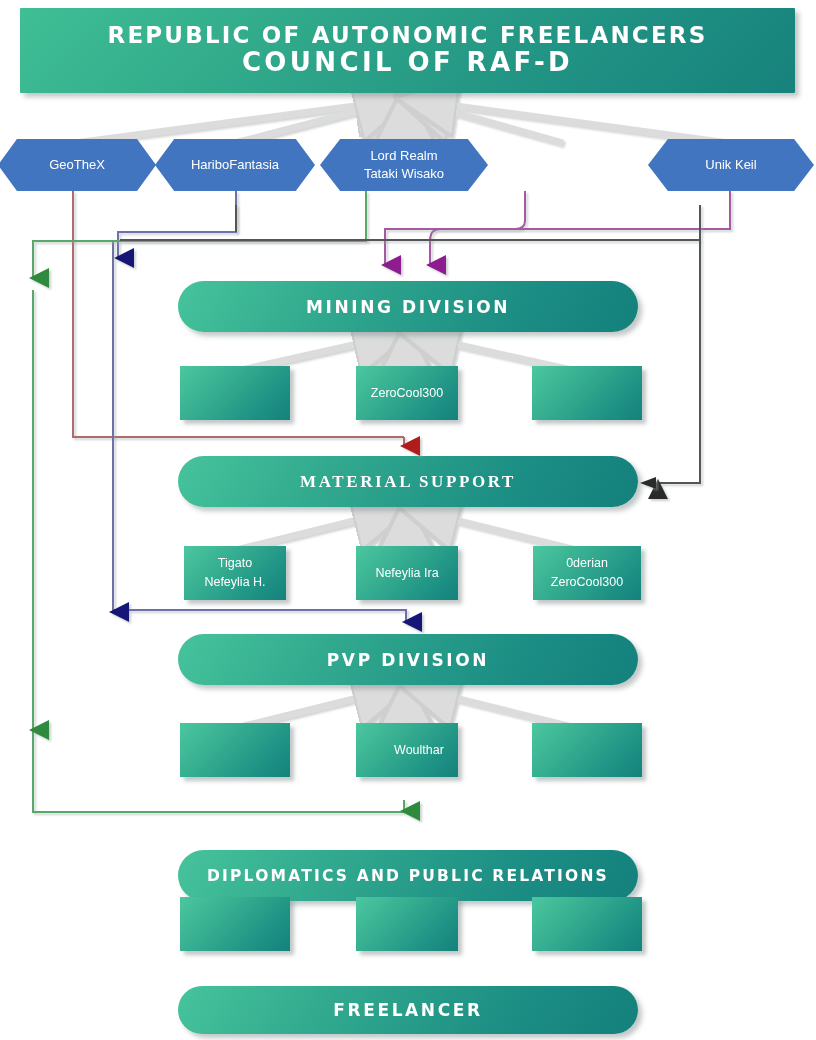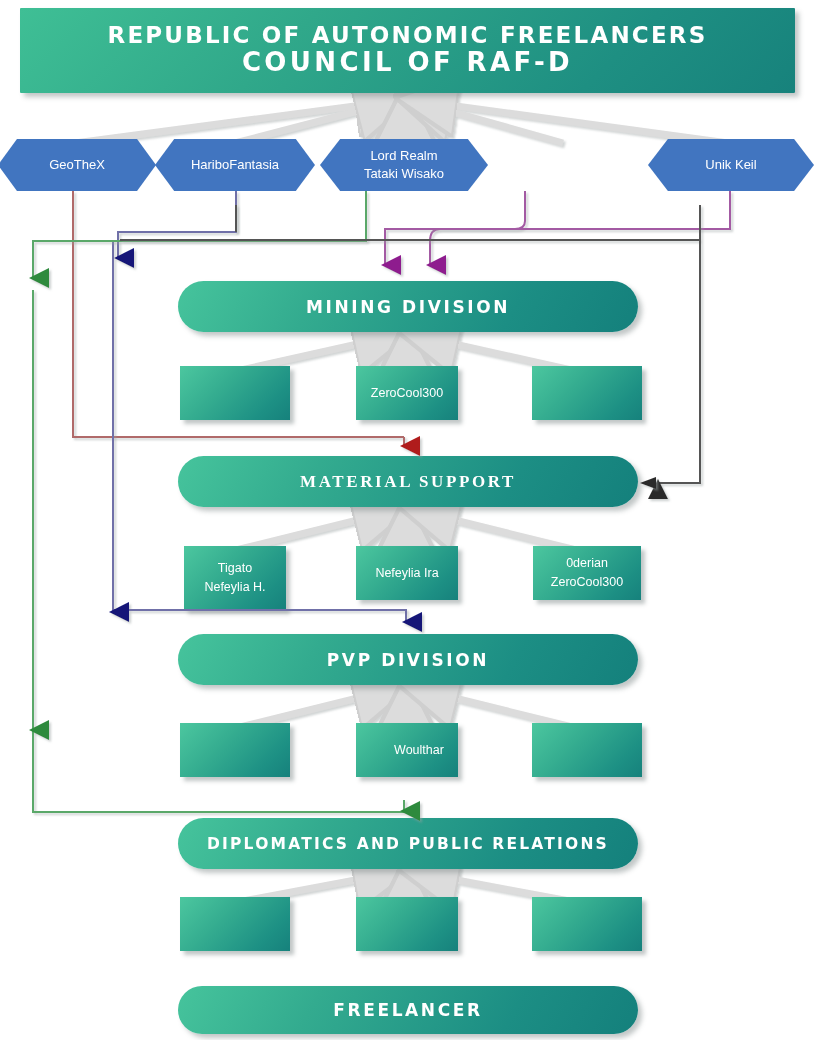--- a/index.html
+++ b/index.html
@@ -32,21 +32,21 @@
   .hex span{display:block;}
 
   
   .pill{
     background:linear-gradient(120deg,#46c49c 0%,#33ab8f 30%,#1c8e84 72%,#14807c 100%);
     color:#ffffff;border-radius:26px;
     box-shadow:4px 4px 5px rgba(120,130,130,.45);
     font-size:17px;letter-spacing:2.6px;font-weight:bold;
     font-family:"DejaVu Sans", sans-serif;
   }
-  .pill.small{font-size:15.5px;letter-spacing:2.2px;}
+  .pill.small{font-size:15.5px;letter-spacing:2.2px;margin-top:32px;}
 
   
   .cell{
     background:linear-gradient(135deg,#4cc79f 0%,#35ad90 38%,#1d9084 78%,#16817c 100%);
     color:#ffffff;font-size:12.5px;line-height:1.5;
     box-shadow:4px 4px 4px rgba(120,130,130,.45);
   }
   .cell span{display:block;}
 </style>
 </head>
@@ -132,21 +132,21 @@
         <span>ZeroCool300</span>
       </div>
   </div>
   <div class="node cell" style="left:532px;top:366px;width:110px;height:54px;">
       <div></div>
     </div>
 
   <div class="node pill" style="left:178px;top:456px;width:460px;height:51px;font-family:Liberation Serif, serif;">
     <span>MATERIAL SUPPORT</span>
   </div>
-  <div class="node cell" style="left:184px;top:546px;width:102px;height:64px;">
+  <div class="node cell" style="left:184px;top:546px;width:102px;height:54px;">
     <div>
       <span>Tigato</span>
       <span>Nefeylia H.</span>
     </div>
   </div>
   <div class="node cell" style="left:356px;top:546px;width:102px;height:54px;">
     <div>
         <span>Nefeylia Ira</span>
       </div>
   </div>

